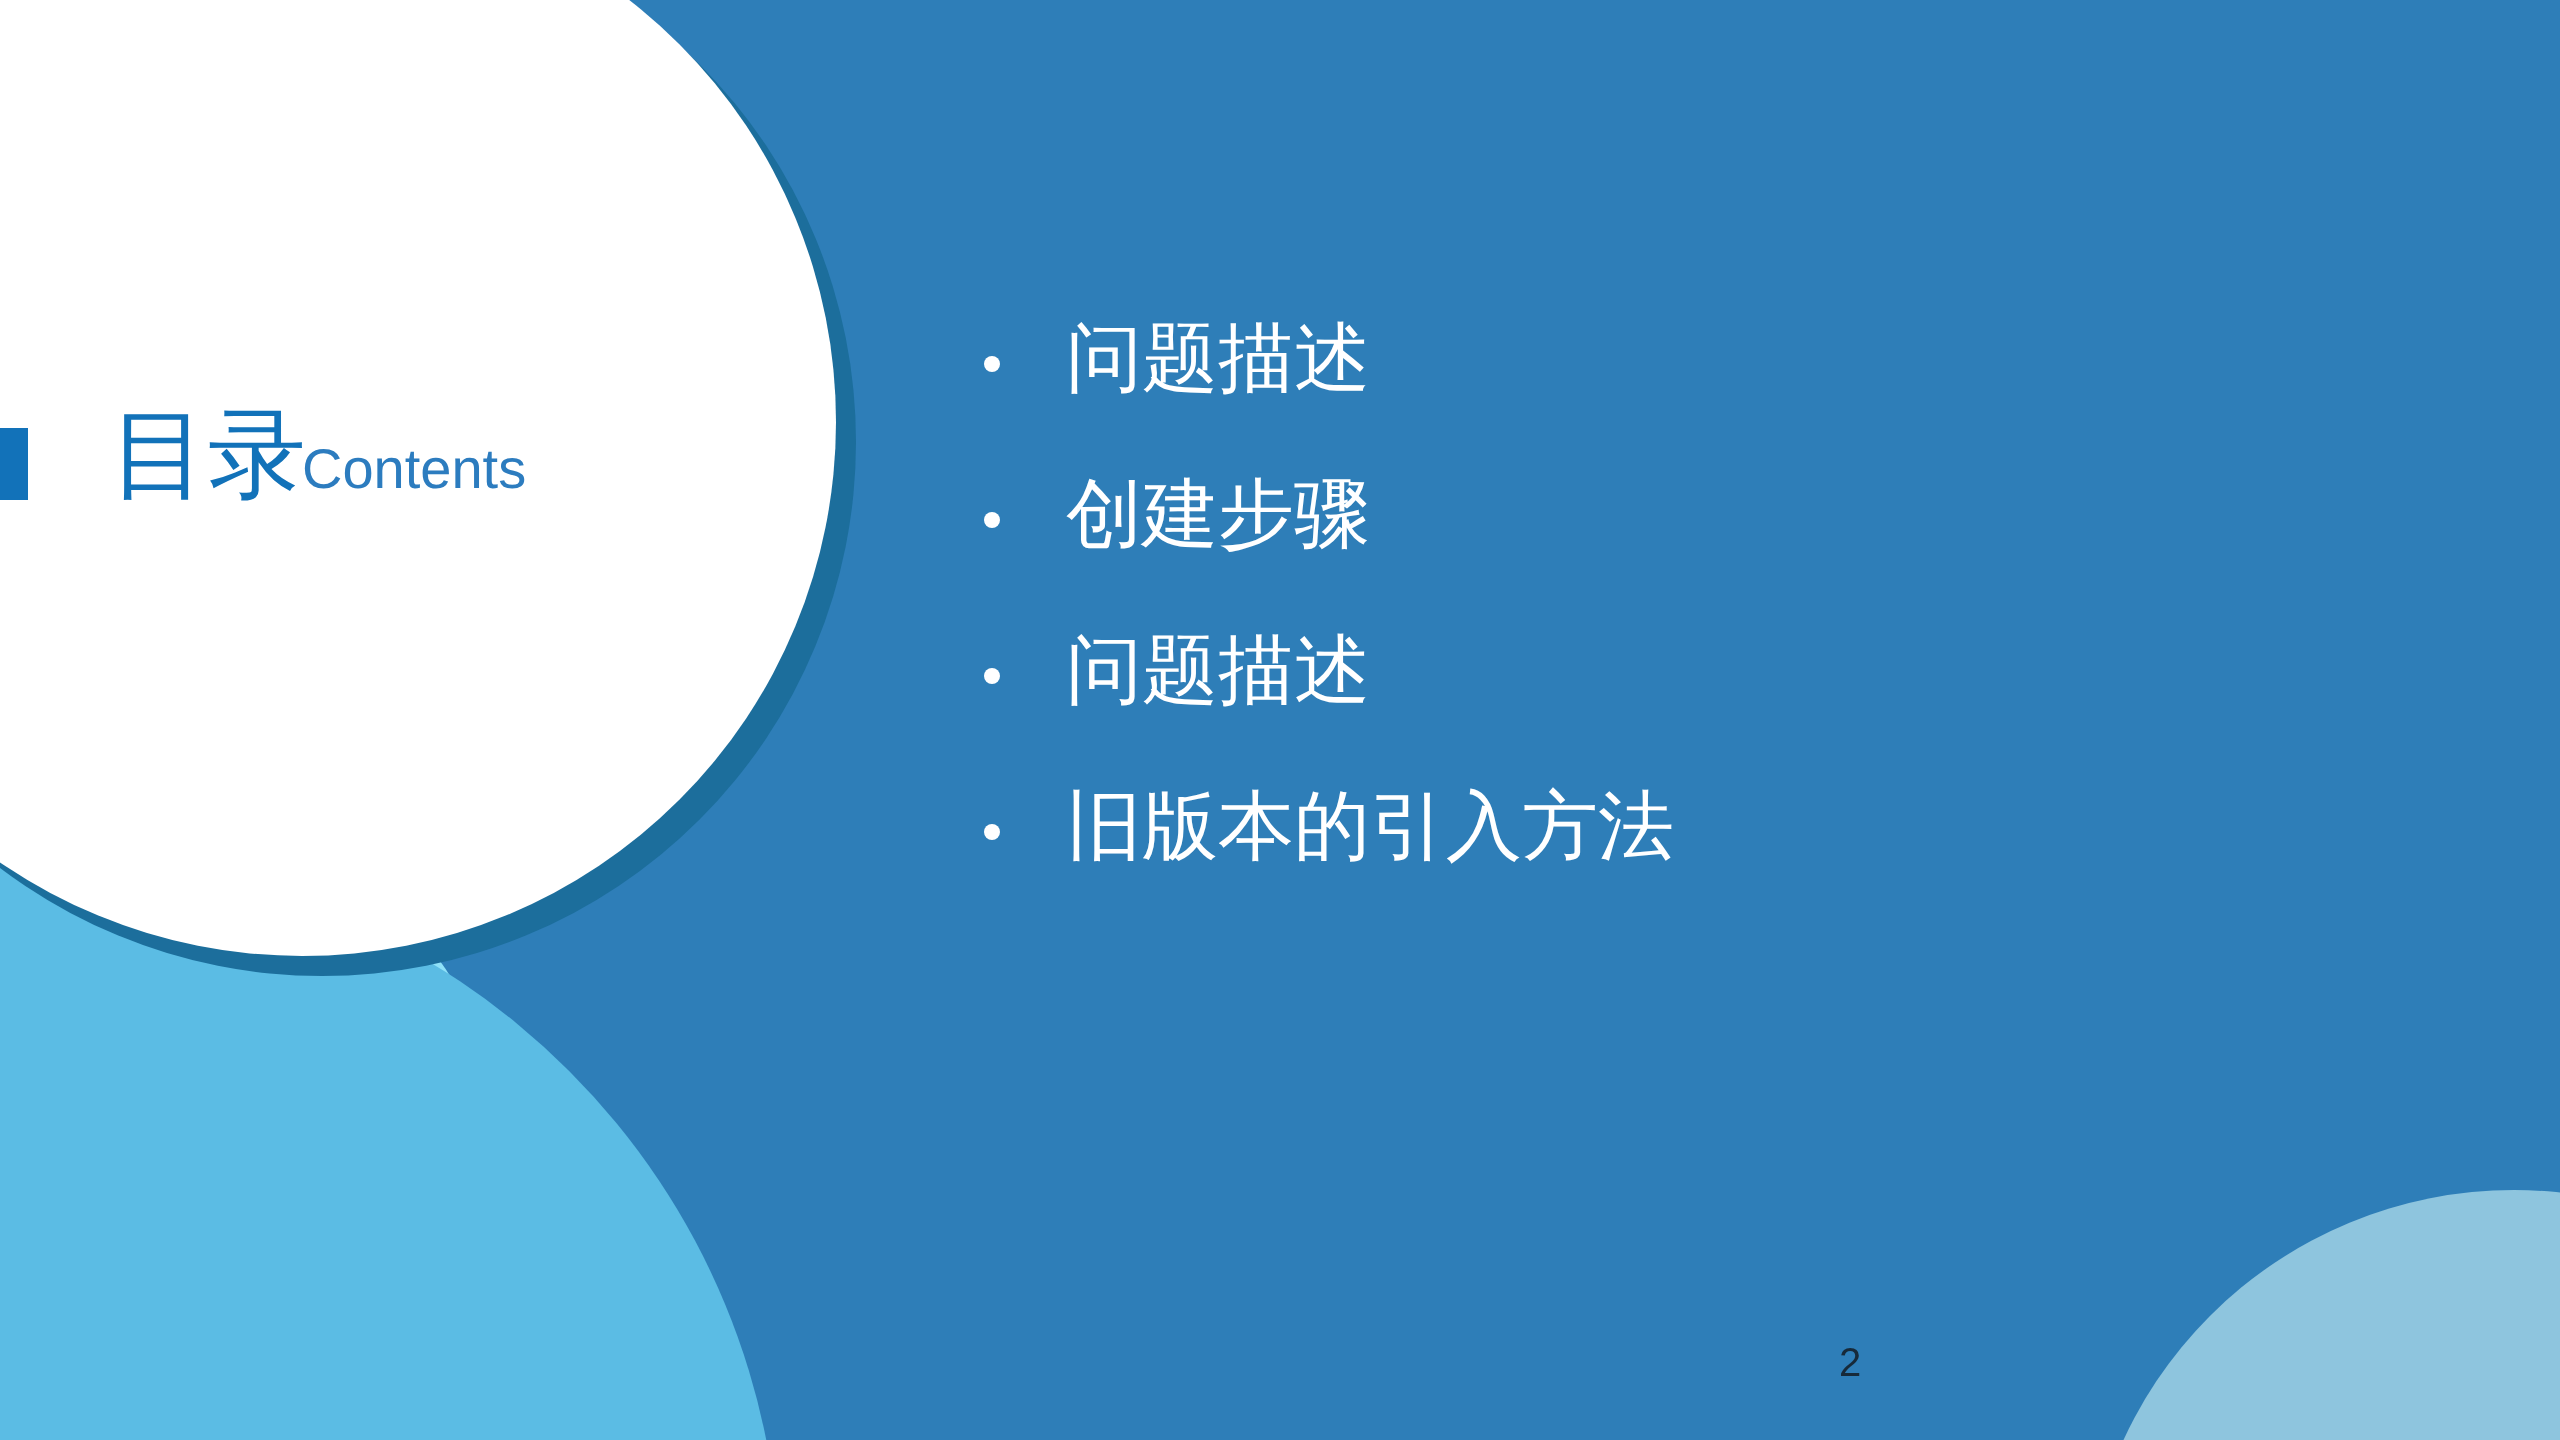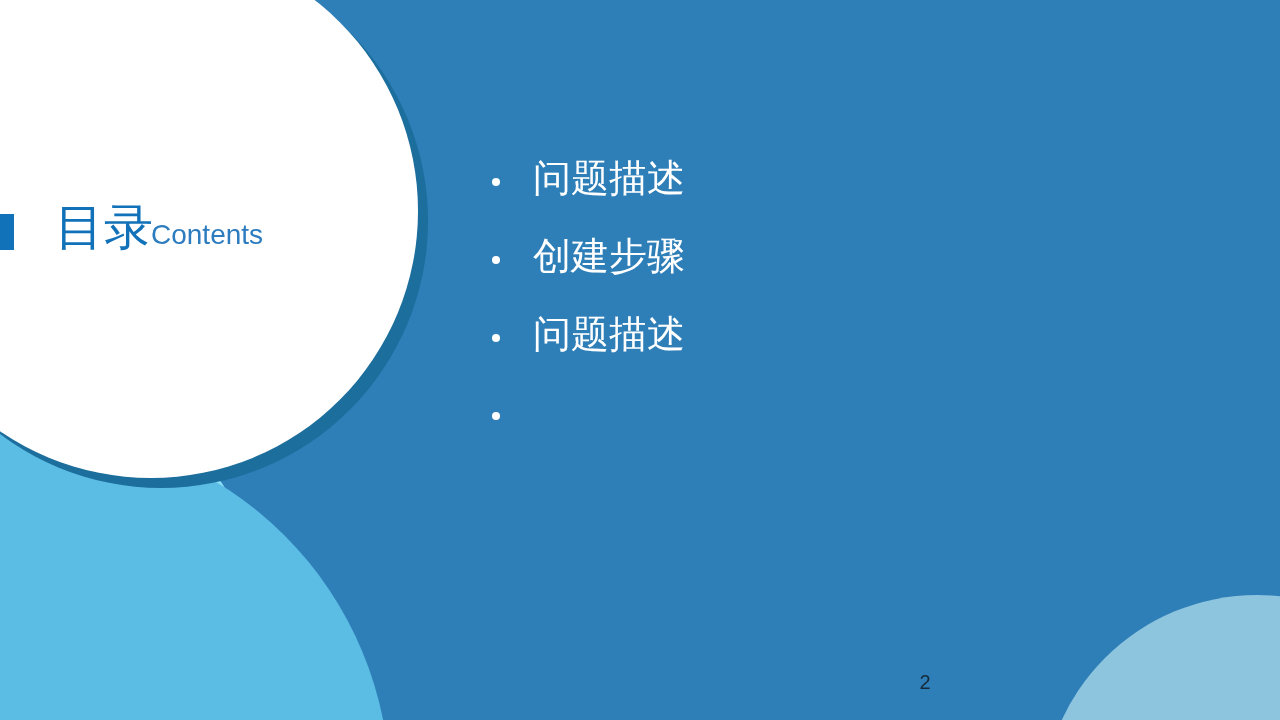--- a/index.html
+++ b/index.html
@@ -123,21 +123,21 @@
     border-radius: 50%;
     background: #FFFFFF;
     flex: 0 0 auto;
     margin-top: 2px;
   }
   .content-label {
     margin-left: 33px;
     color: #FFFFFF;
     font-size: 38px;
     line-height: 1.1;
-    font-family: Liberation Mono, monospace;
+    font-family: Liberation Serif, serif;
     font-weight: 400;
     white-space: nowrap;
   }
 
   
   #page-number {
     position: absolute;
     left: 905px;
     top: 671px;
     width: 40px;
@@ -174,18 +174,19 @@
     <li class="content-item">
       <span class="content-bullet"></span>
       <span class="content-label">创建步骤</span>
     </li>
     <li class="content-item">
       <span class="content-bullet"></span>
       <span class="content-label">问题描述</span>
     </li>
     <li class="content-item">
       <span class="content-bullet"></span>
+      <span class="content-label">旧版本的引入方法</span>
     </li>
   </ul>
 
   <div id="page-number">2</div>
 
 </div>
 
 </body></html>

